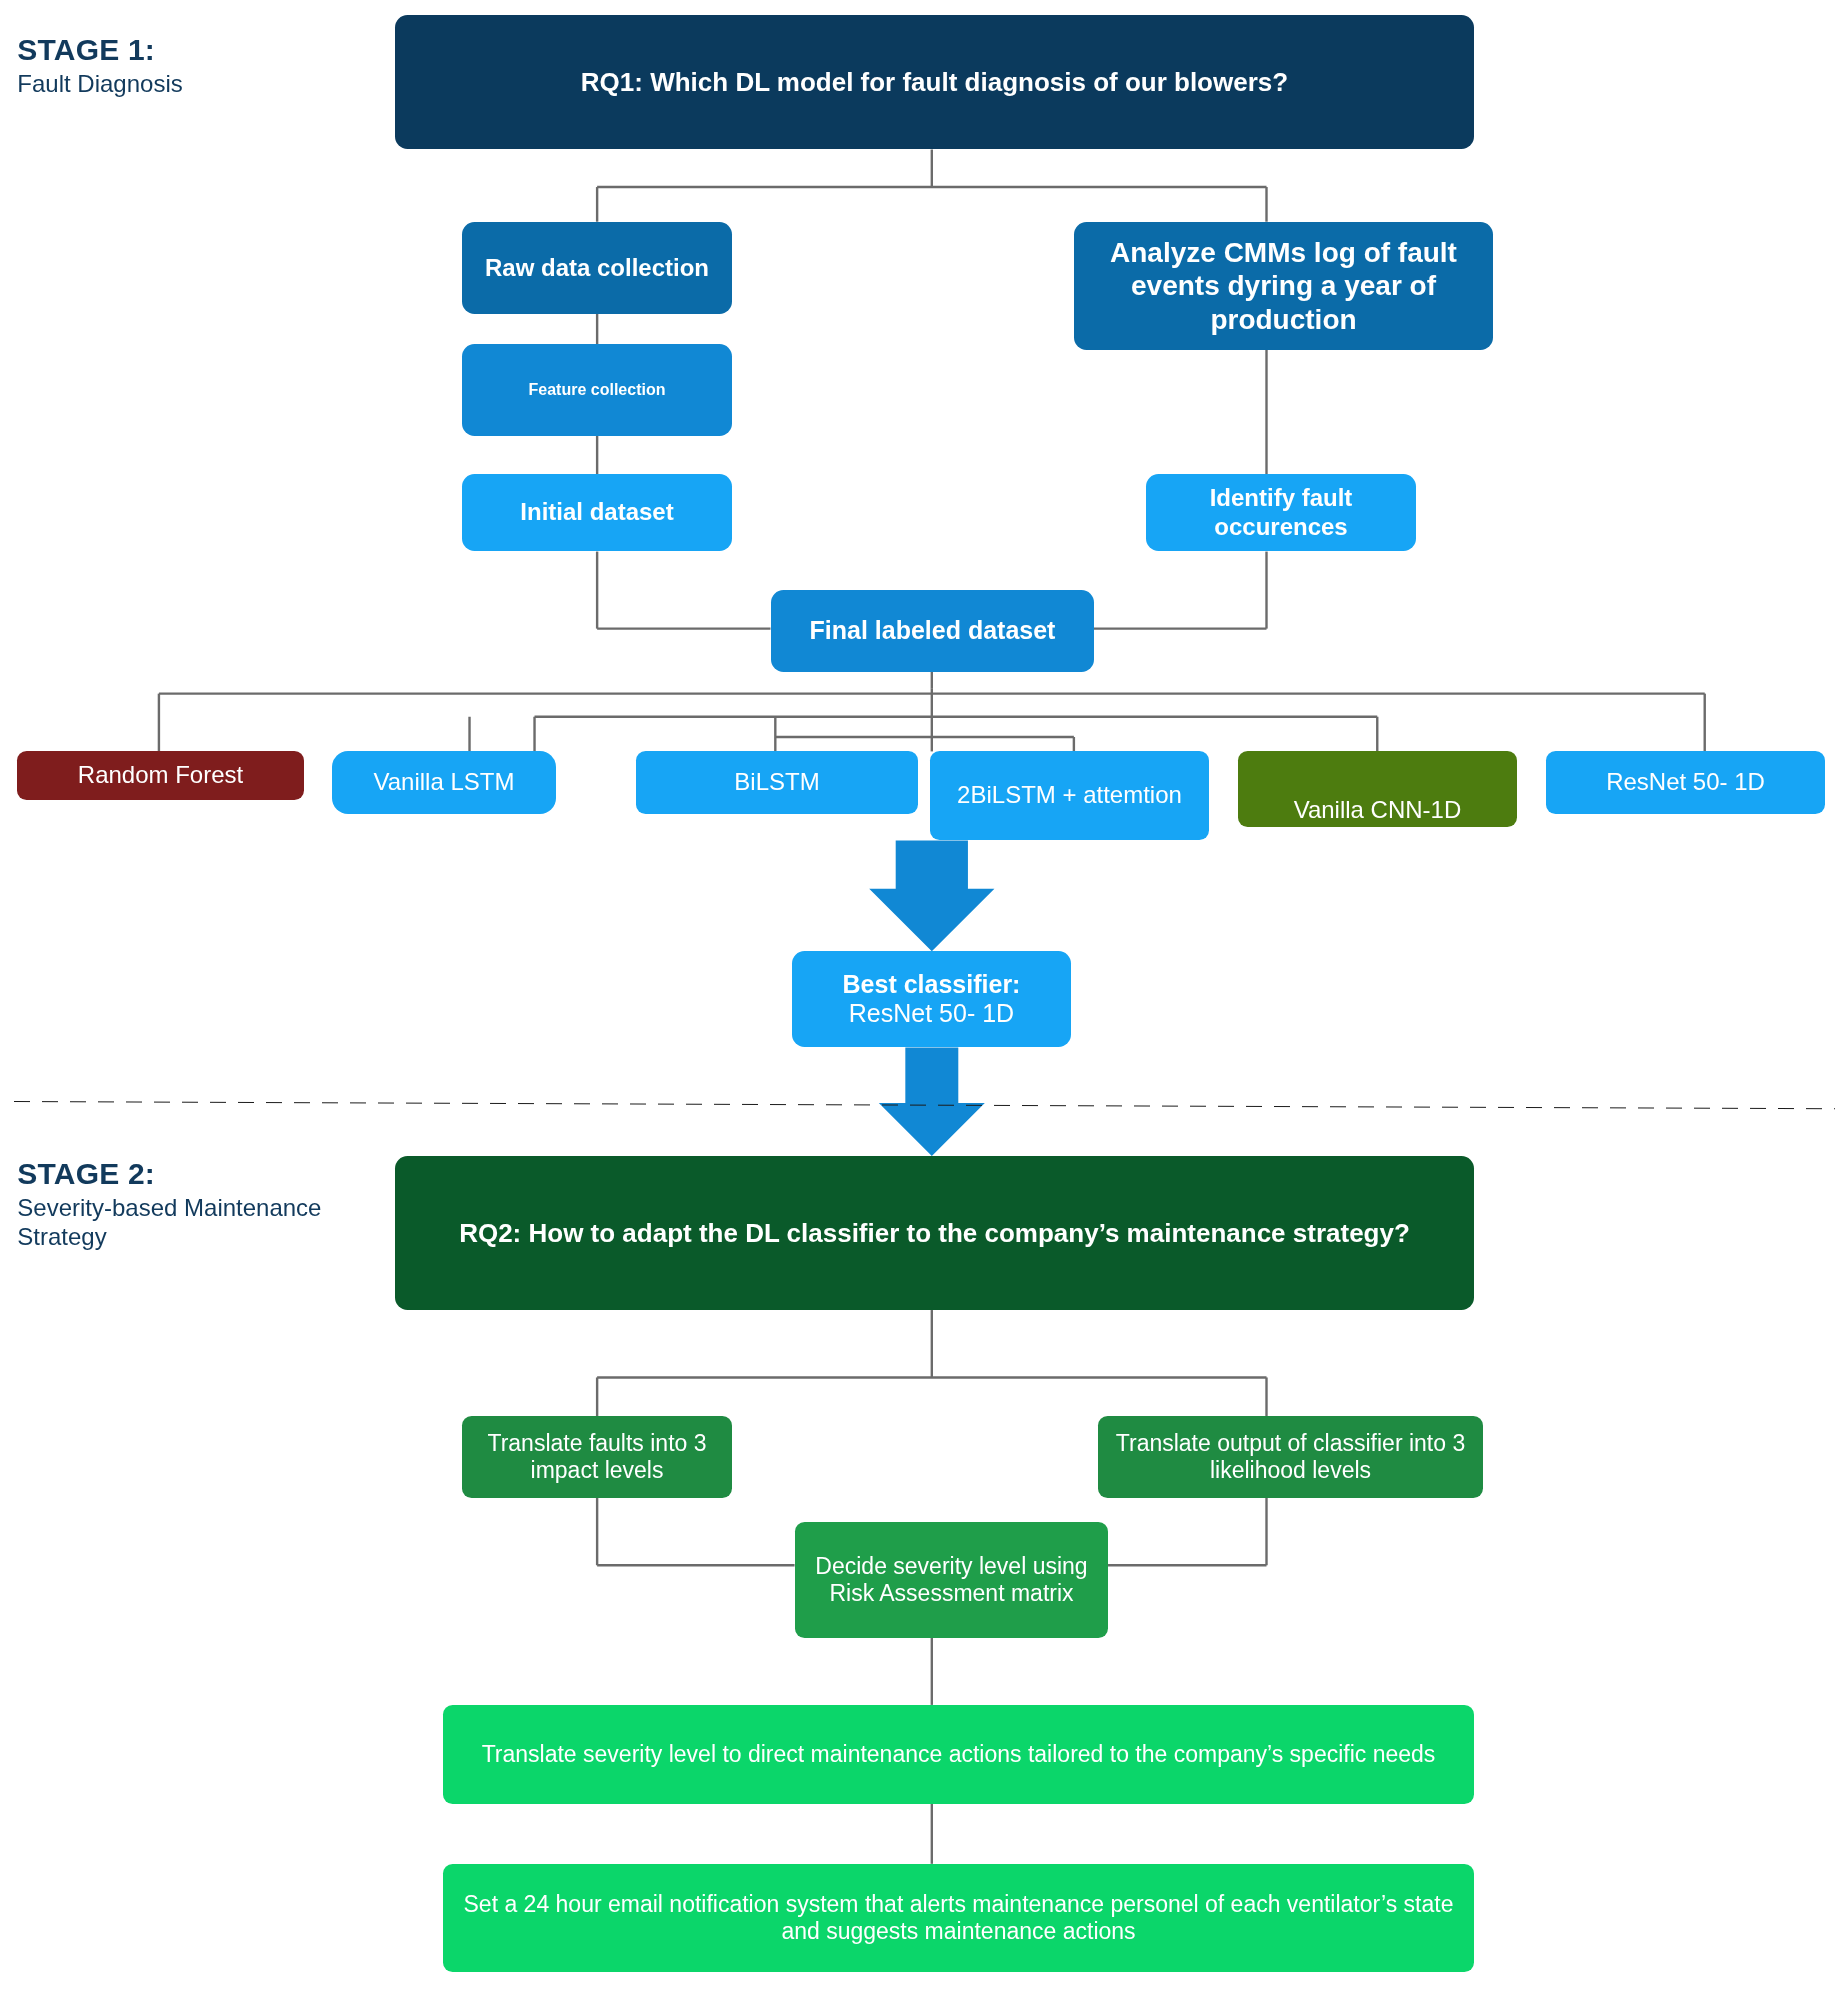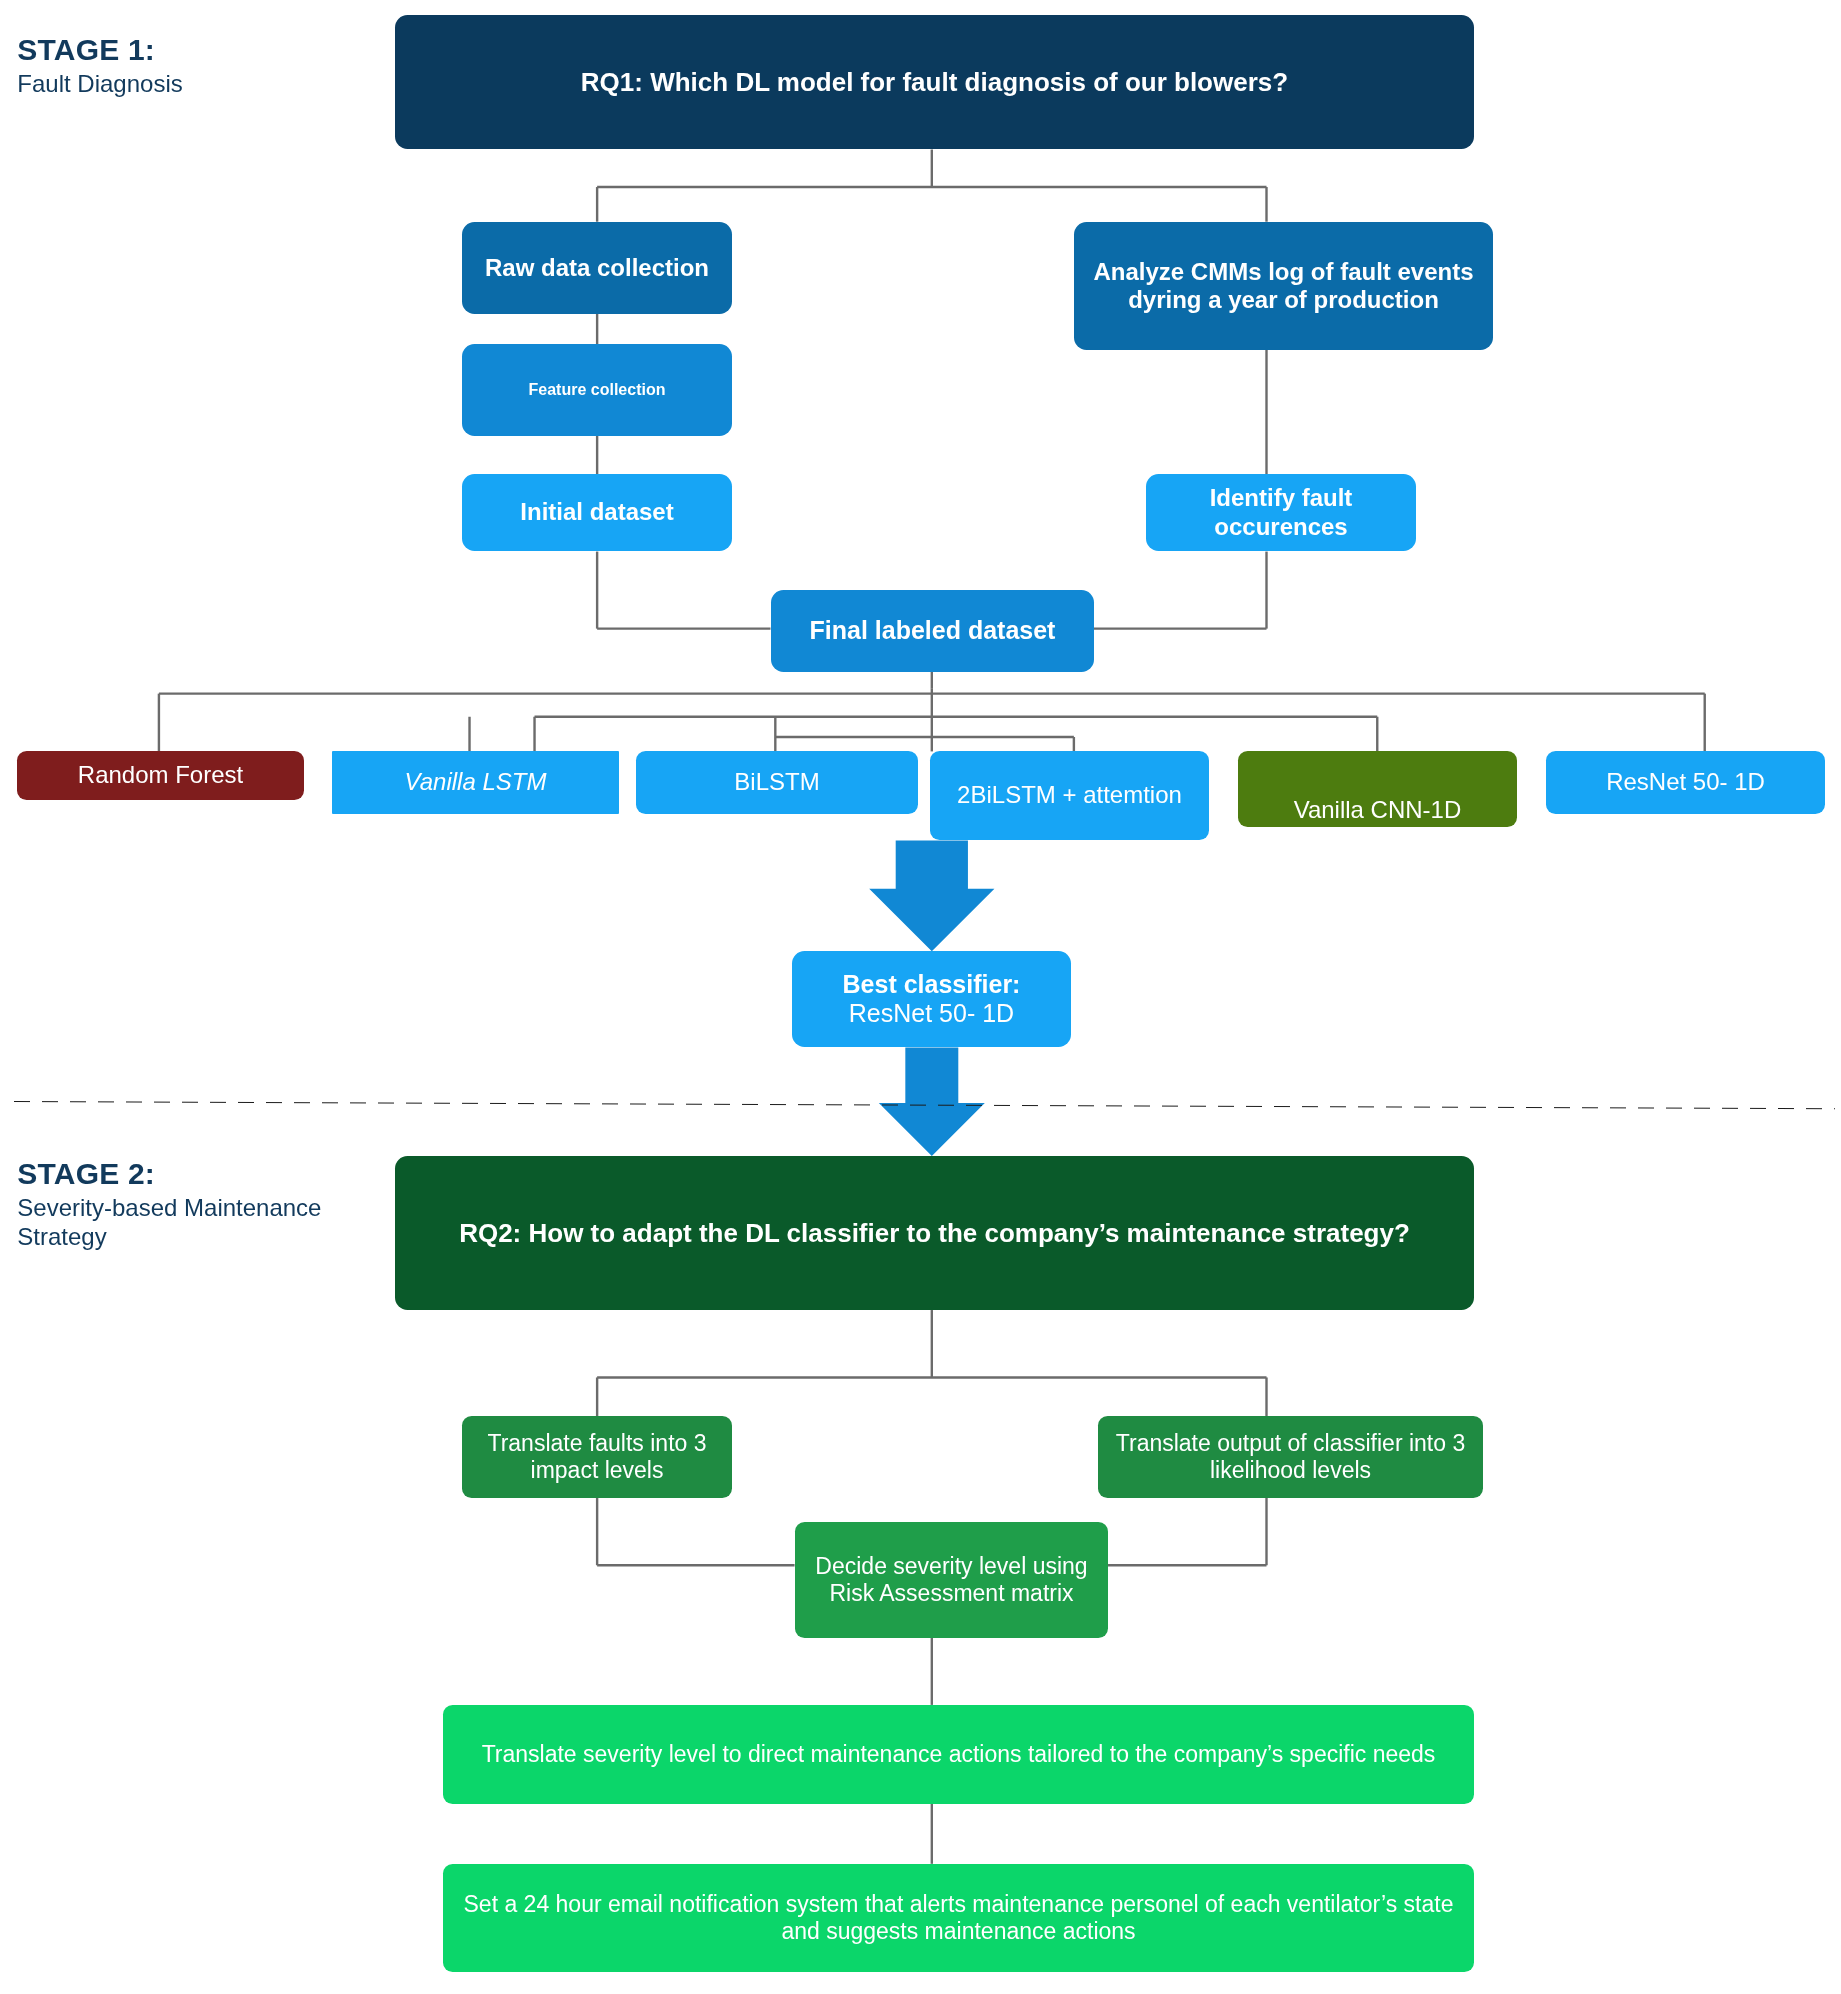--- a/index.html
+++ b/index.html
@@ -99,37 +99,37 @@
   </div>
 
   <div class="node bold" style="left:462px;top:344px;width:270px;height:92px;background:#1188d4;font-size:16px;">
     <span>Feature collection</span>
   </div>
 
   <div class="node bold" style="left:462px;top:474px;width:270px;height:77px;background:#17a5f5;font-size:24px;">
     <span>Initial dataset</span>
   </div>
 
-  <div class="node bold" style="left:1074px;top:222px;width:419px;height:128px;background:#0b6ba8;font-size:24px;">
+  <div class="node bold" style="left:1074px;top:222px;width:419px;height:128px;background:#0b6ba8;font-size:28px;">
     <span>Analyze CMMs log of fault events dyring a year of production</span>
   </div>
 
   <div class="node bold" style="left:1146px;top:474px;width:270px;height:77px;background:#17a5f5;font-size:24px;">
     <span>Identify fault occurences</span>
   </div>
 
   <div class="node bold" style="left:771px;top:590px;width:323px;height:82px;background:#1188d4;font-size:25px;">
     <span>Final labeled dataset</span>
   </div>
 
   <div class="node reg" style="left:17px;top:751px;width:287px;height:49px;background:#7f1d1d;font-size:24px;border-radius:9.6px;">
     <span>Random Forest</span>
   </div>
 
-  <div class="node reg" style="left:332px;top:751px;width:287px;height:63px;background:#17a5f5;font-size:24px;border-radius:1px;font-style:italic;">
+  <div class="node reg" style="left:332px;top:751px;width:224px;height:63px;background:#17a5f5;font-size:24px;border-radius:16px;">
     <span>Vanilla LSTM</span>
   </div>
 
   <div class="node reg" style="left:636px;top:751px;width:282px;height:63px;background:#17a5f5;font-size:24px;border-radius:9.6px;">
     <span>BiLSTM</span>
   </div>
 
   <div class="node reg" style="left:930px;top:751px;width:279px;height:89px;background:#17a5f5;font-size:24px;border-radius:9.6px;">
     <span>2BiLSTM + attemtion</span>
   </div>

